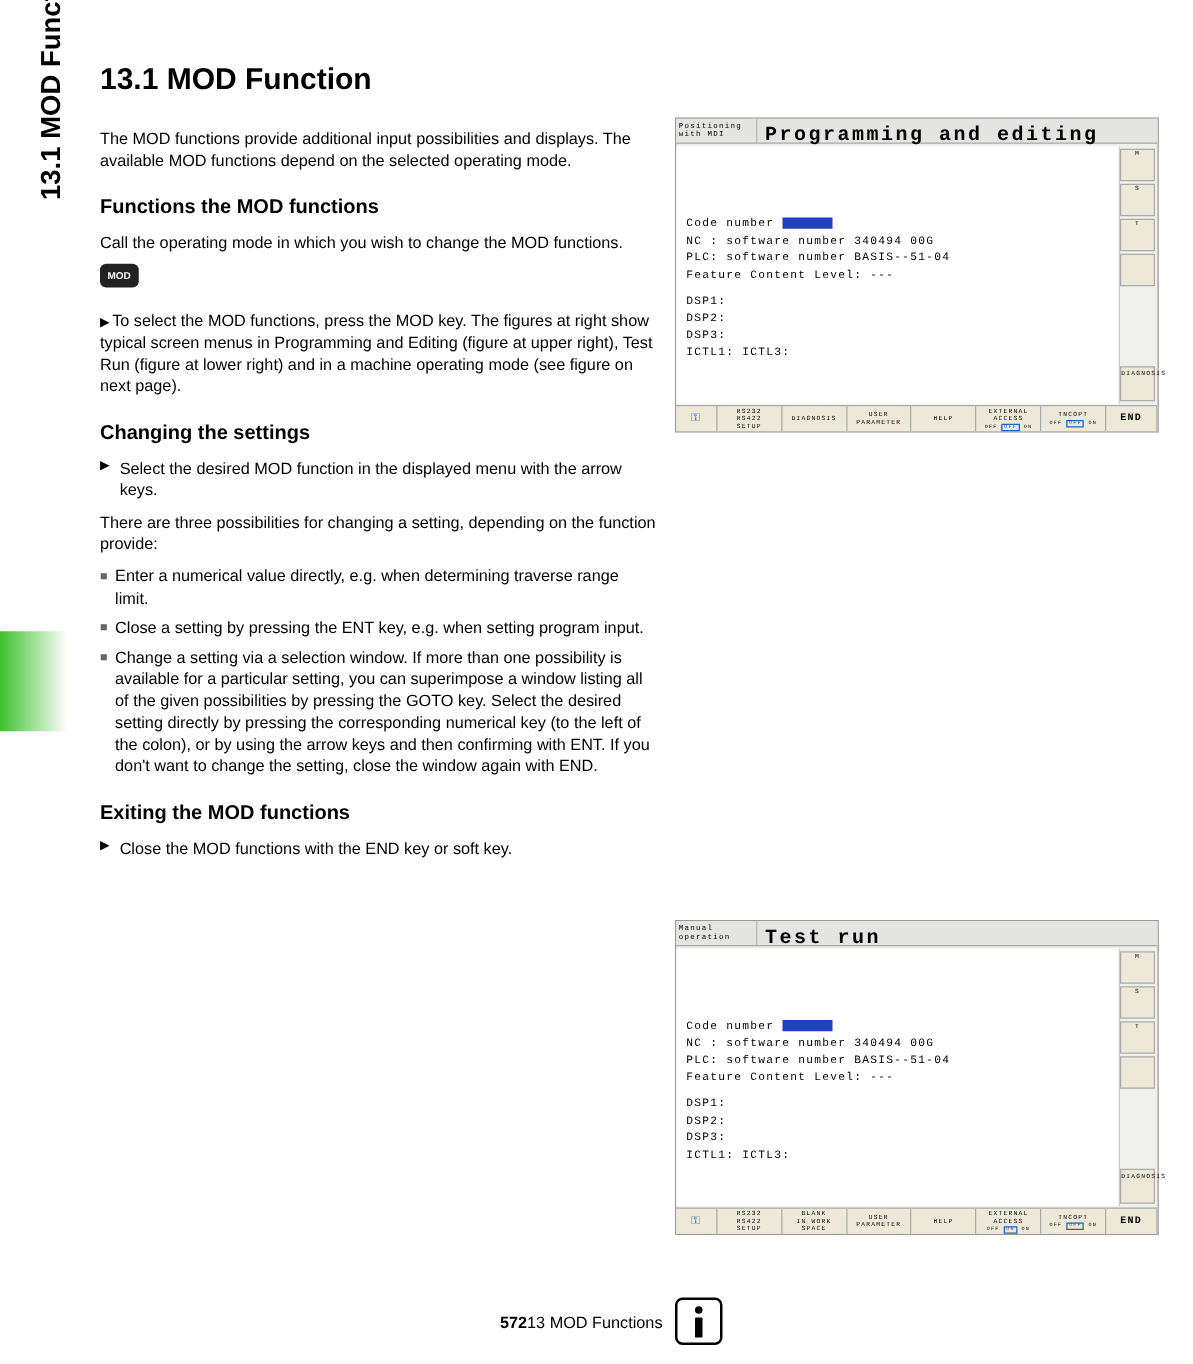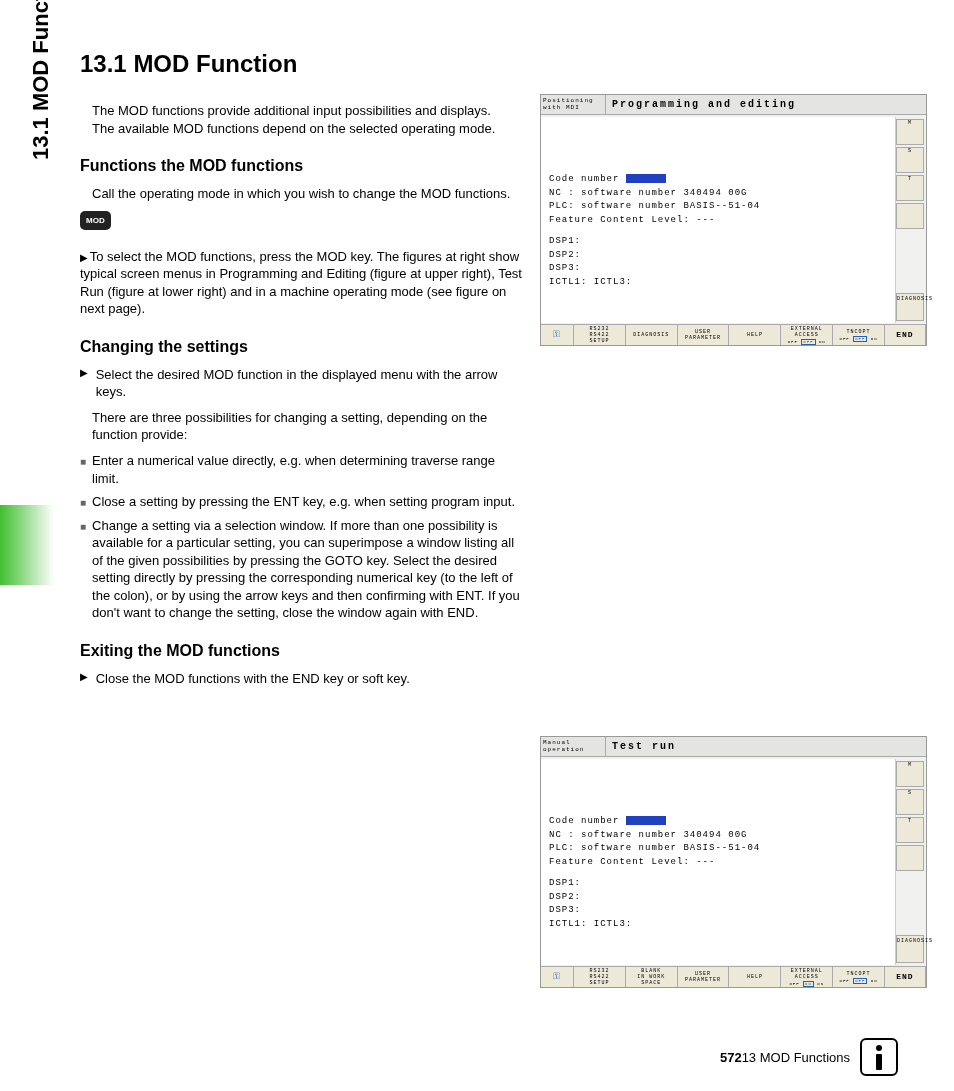--- a/index.html
+++ b/index.html
@@ -47,21 +47,21 @@
     font-size: 24px;
     margin: 0 0 16px 0;
   }
   h2 {
     font-size: 16px;
     margin: 20px 0 10px 0;
   }
   p {
     font-size: 13px;
     line-height: 1.35;
-    margin: 8px 12px;
+    margin: 8px 0;
   }
   .mod-key {
     display: inline-block;
     background: #222;
     color: #fff;
     font-size: 8px;
     font-weight: bold;
     padding: 5px 6px;
     border-radius: 5px;
     vertical-align: top;
@@ -100,21 +100,21 @@
     width:60px;
     font-size:6px;
     line-height:7px;
     padding:2px;
   }
   .shot-header .title {
     flex:1;
     background:#e4e4e2;
     border-bottom:1px solid #aaa;
     font-weight:bold;
-    font-size:10px;
+    font-size:16px;
     letter-spacing:2px;
     padding:4px 6px;
   }
   .shot-body {
     position:absolute;
     top:22px; left:0; right:30px; bottom:22px;
     background:#fff;
     border:1px solid #ccc;
     border-width:0 1px 0 0;
     padding: 6px 8px;
@@ -166,21 +166,21 @@
     flex-direction:column;
     justify-content:center;
     align-items:center;
   }
   .fbtn.key { flex:0 0 30px; font-size:9px; color:#2060c0;}
   .fbtn.end { flex:0 0 38px; font-size:8px; font-weight:bold; letter-spacing:1px;}
   .fbtn .toggle { font-size:4px; margin-top:1px;}
   .fbtn .toggle .on { border:1px solid #2060c0; color:#2060c0; padding:0 1px;}
   .page-footer {
     display:flex;
-    justify-content:flex-end;
+    justify-content:center;
     align-items:center;
     margin-top:30px;
     padding-right:6px;
   }
   .page-num { font-weight:bold; font-size:13px;}
   .foot-right { display:flex; align-items:center; gap:10px; font-size:13px;}
   .info-icon {
     width:34px; height:34px; border:2px solid #000; border-radius:6px;
     display:flex; align-items:center; justify-content:center;
     position:relative;

